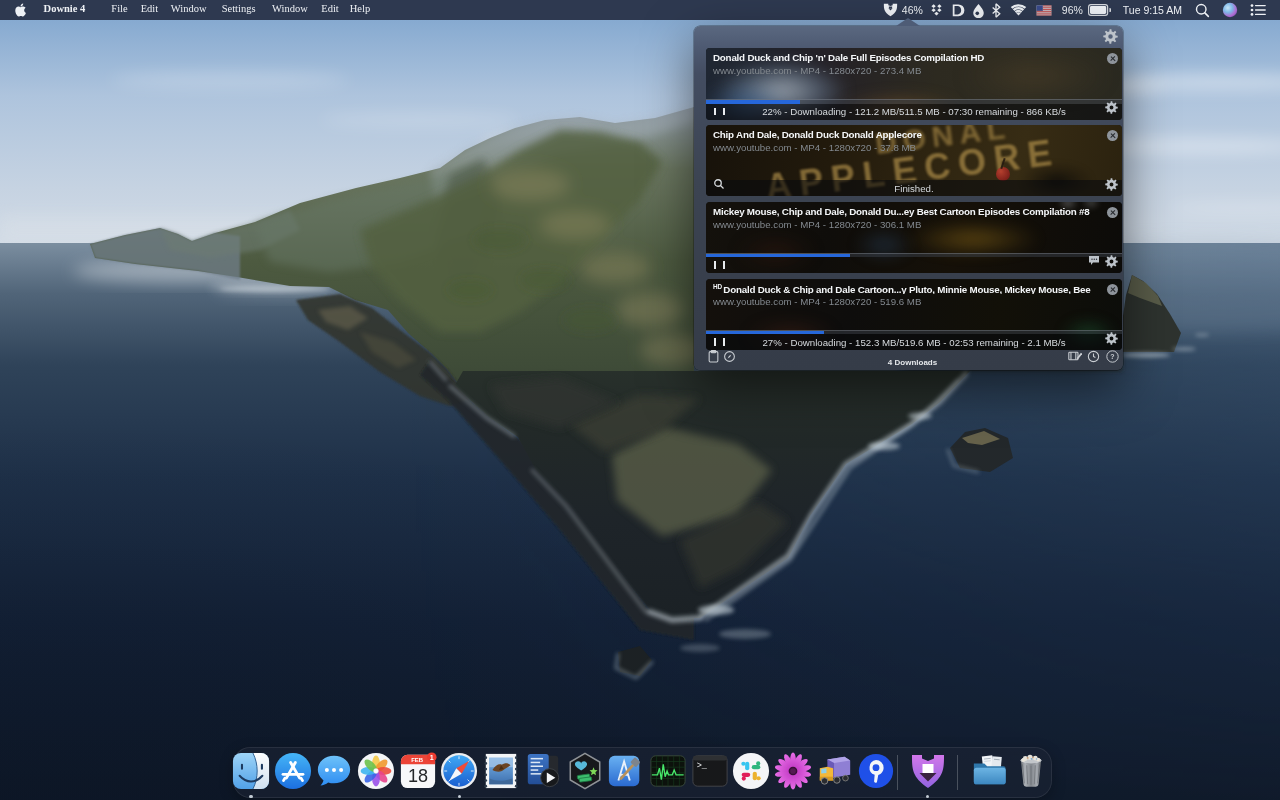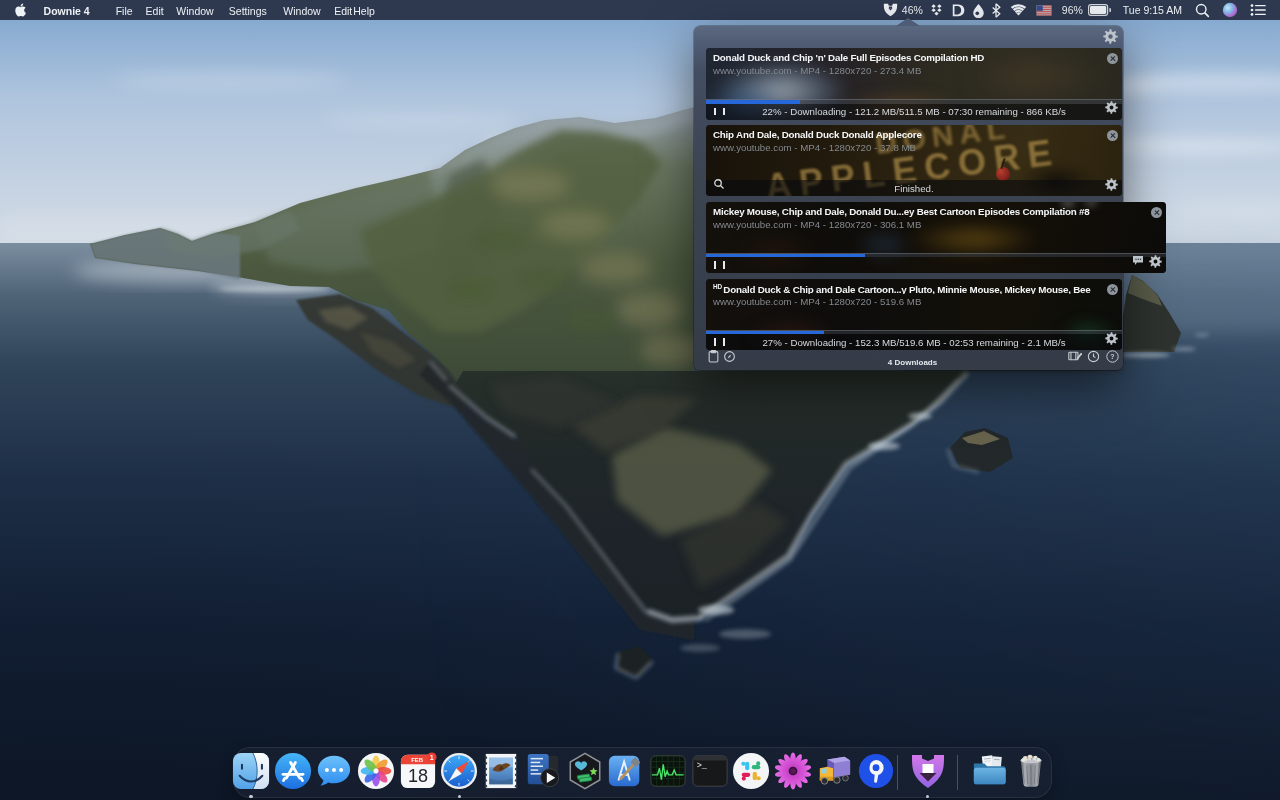--- a/index.html
+++ b/index.html
@@ -2,21 +2,21 @@
 <html><head>
 <meta charset="utf-8">
 <style>
   html,body{margin:0;padding:0;width:1280px;height:800px;overflow:hidden;
     font-family:"Liberation Sans",sans-serif;-webkit-font-smoothing:antialiased;}
   #stage{position:relative;width:1280px;height:800px;background:#0f1a2c;}
   #wall{position:absolute;left:0;top:0;width:1280px;height:800px;}
   
   #menubar{position:absolute;left:0;top:0;width:1280px;height:20px;
     background:#2e3950;color:#eef1f5;font-size:10.5px;display:flex;align-items:center;}
-  #menubar .l{display:flex;align-items:flex-end;}
+  #menubar .l{display:flex;align-items:flex-start;font-family:Liberation Serif, serif;}
   #menubar .apple{margin-left:15px;width:11px;text-align:center;font-size:12.5px;}
   #menubar .app{font-weight:bold;margin-left:17.6px;}
   
   #mright{position:absolute;right:0;top:0;height:20px;display:flex;align-items:center;color:#eef1f5;}
   #mright .txt{font-size:10.5px;}
   #mright svg{display:block;}
   
   #popwin{position:absolute;left:694px;top:26px;width:429px;height:344px;
     background:linear-gradient(180deg,#5a6880 0%,#4e5a72 6%,#434d61 14%,#3c4452 45%,#373e4b 80%,#353c48 100%);border-radius:6px;
     box-shadow:0 18px 50px rgba(0,0,0,0.55),0 0 0 0.5px rgba(0,0,0,0.5);}
@@ -229,21 +229,21 @@
             <path fill="#eef1f5" d="M150.4,69.2c-1.1,0.8-20.2,11.6-20.2,35.5c0,27.7,24.3,37.5,25,37.7c-0.1,0.6-3.9,13.5-12.8,26.6c-8,11.6-16.3,23.1-29,23.1s-16-7.4-30.7-7.4c-14.3,0-19.4,7.6-31,7.6s-19.7-10.7-29-23.9C12,153.1,3.3,129.3,3.3,106.7c0-36.2,23.5-55.4,46.7-55.4c12.3,0,22.6,8.1,30.3,8.1c7.4,0,18.9-8.6,32.9-8.6C118.6,50.8,137.6,51.3,150.4,69.2z M106.6,35.9c5.8-6.9,9.9-16.5,9.9-26.1c0-1.3-0.1-2.7-0.4-3.8c-9.4,0.4-20.7,6.3-27.4,14.1c-5.3,6-10.3,15.6-10.3,25.3c0,1.5,0.2,2.9,0.4,3.4c0.6,0.1,1.6,0.2,2.5,0.2C89.8,49,100.4,43.4,106.6,35.9z"></path>
           </svg>
         </div>
     <div class="app">Downie 4</div>
     <div class="mi" style="margin-left:26px;">File</div>
     <div class="mi" style="margin-left:13px;">Edit</div>
     <div class="mi" style="margin-left:12.6px;">Window</div>
     <div class="mi" style="margin-left:15.2px;">Settings</div>
     <div class="mi" style="margin-left:16.5px;">Window</div>
     <div class="mi" style="margin-left:13.5px;">Edit</div>
-    <div class="mi" style="margin-left:1px;">Help</div>
+    <div class="mi" style="margin-left:11px;">Help</div>
   </div>
 </div>
 <div id="mright">
 <svg width="15" height="14" viewBox="0 0 20 19" style="margin-right:4px;">
         <path d="M1,1 L7,1 L7,3 L10,4.2 L13,3 L13,1 L19,1 C19,8 19,12 10,18 C1,12 1,8 1,1 Z" fill="#eef1f5"></path>
         <path d="M7.2,7 L12.8,7 L10,10.2 Z" fill="#2e3950"></path>
         <rect x="7.8" y="4.8" width="4.4" height="2.4" fill="#2e3950"></rect>
       </svg>
 <span class="txt">46%</span>
 <svg width="13" height="15" viewBox="0 0 18 20" style="margin-left:7px;">
@@ -361,21 +361,21 @@
     <div class="strip">Finished.</div>
     <div style="position:absolute;left:7px;bottom:2.5px;"><svg width="12" height="12" viewBox="0 0 24 24" fill="none" stroke="#d6dade" stroke-width="2.6">
             <circle cx="10" cy="10" r="6.5"></circle>
             <line x1="15" y1="15" x2="21" y2="21"></line>
           </svg></div>
     <div class="sgear"><svg width="13" height="13" viewBox="0 0 100 100">
             <path fill="#bdc3ca" d="M44,2 L56,2 58,16 A35,35,0,0,1,69,21 L81,12 89,21 80,32 A35,35,0,0,1,84,43 L98,45 98,57 84,59 A35,35,0,0,1,79,69 L88,81 79,89 68,80 A35,35,0,0,1,57,84 L55,98 43,98 41,84 A35,35,0,0,1,31,79 L19,88 11,79 20,68 A35,35,0,0,1,16,57 L2,55 2,43 16,41 A35,35,0,0,1,21,31 L12,19 21,11 32,20 A35,35,0,0,1,42,16 Z M50,35 A15,15,0,1,0,50,65 15,15,0,0,0,50,35 Z"></path>
           </svg></div>
   </div>
 
-  <div class="card" style="top:175.8px;padding-left:44px;">
+  <div class="card" style="top:175.8px;">
     <div class="thumb" style="background:linear-gradient(100deg,#14110c 0%,#0f0d0a 30%,#151008 60%,#0c0b09 100%);">
       <div style="position:absolute;left:200px;top:22px;width:135px;height:30px;background:radial-gradient(closest-side,#b88a1e,transparent);filter:blur(8px);opacity:0.5;"></div>
       <div style="position:absolute;left:148px;top:28px;width:60px;height:30px;background:radial-gradient(closest-side,#33567e,transparent);filter:blur(8px);opacity:0.45;"></div>
       <div style="position:absolute;left:352px;top:-6px;width:20px;height:14px;background:radial-gradient(closest-side,#cfd4d8,transparent);filter:blur(3px);opacity:0.4;"></div>
       <div style="position:absolute;left:376px;top:-6px;width:18px;height:13px;background:radial-gradient(closest-side,#cfd4d8,transparent);filter:blur(3px);opacity:0.35;"></div>
       <div style="position:absolute;left:30px;top:36px;width:80px;height:28px;background:radial-gradient(closest-side,#3e1d12,transparent);filter:blur(9px);opacity:0.55;"></div>
     </div>
     <div class="title">Mickey Mouse, Chip and Dale, Donald Du...ey Best Cartoon Episodes Compilation #8</div>
     <div class="sub">www.youtube.com - MP4 - 1280x720 - 306.1 MB</div>
     <div class="closeb"></div>

